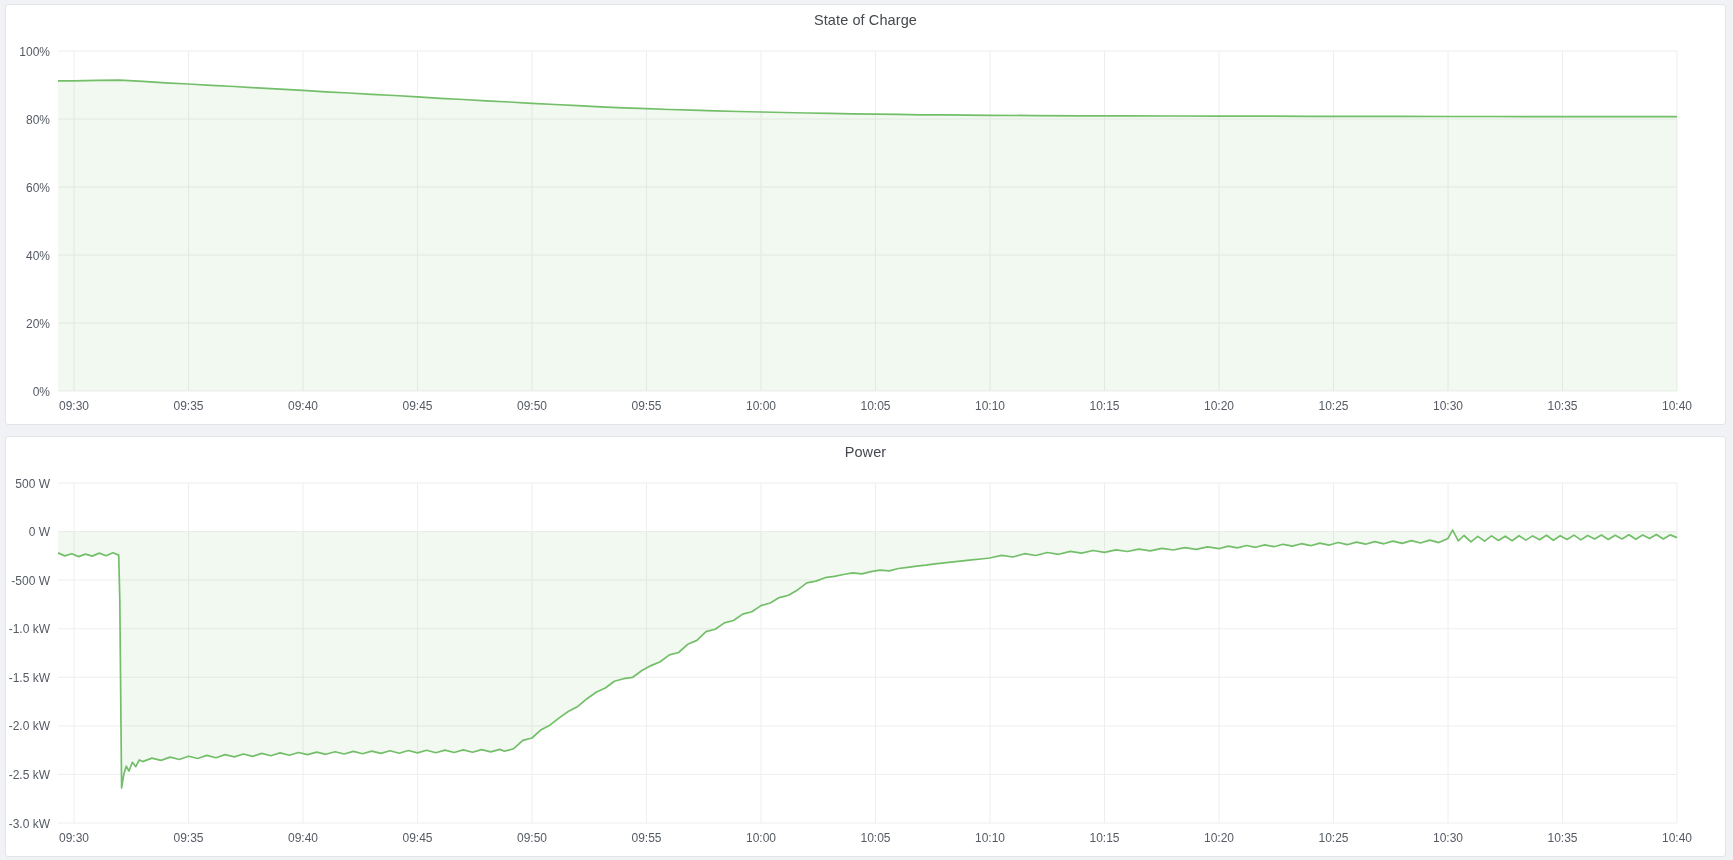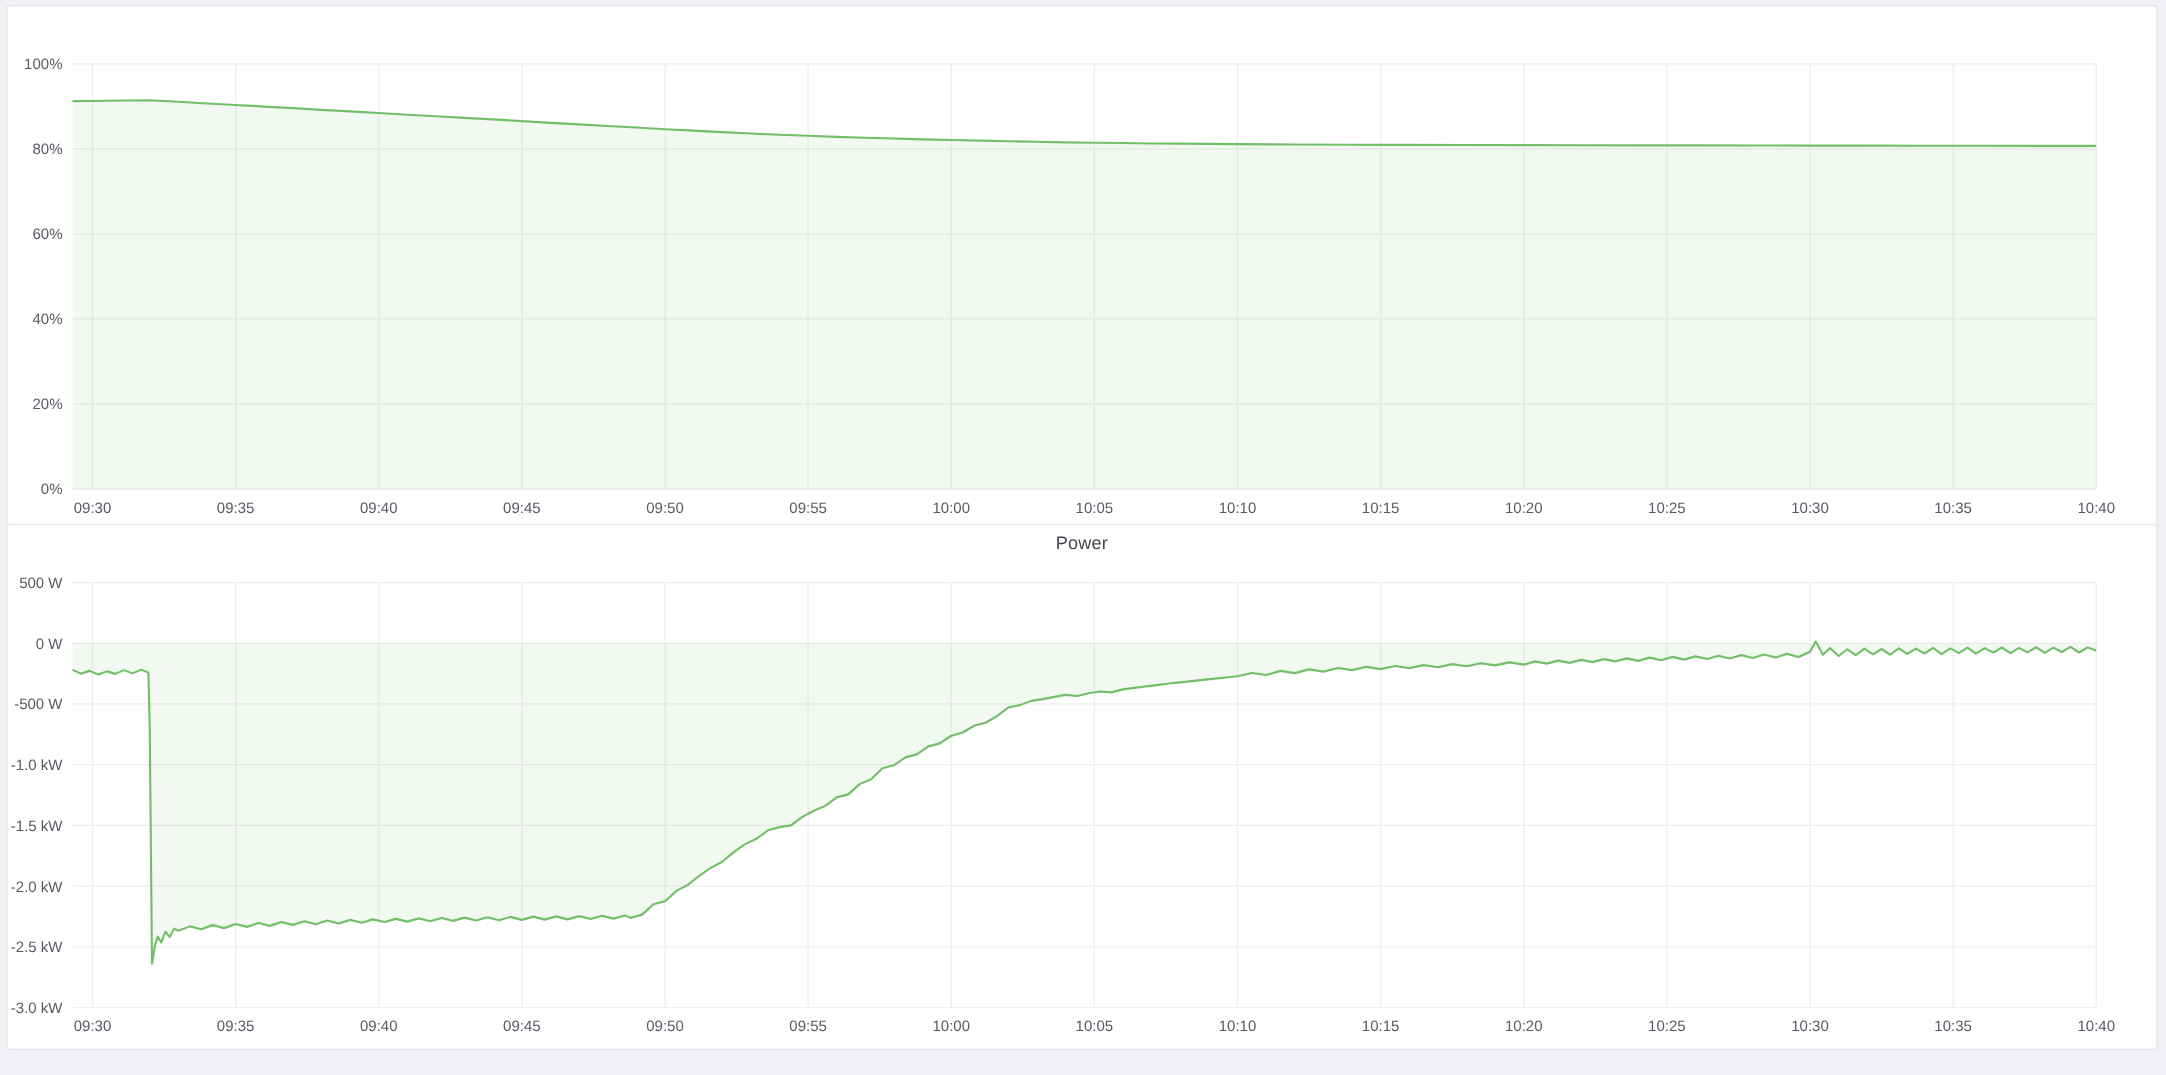--- a/index.html
+++ b/index.html
@@ -12,38 +12,39 @@
   .dashboard{position:relative;width:1733px;height:860px;}
   .panel{
     position:absolute;left:5px;width:1721px;height:421px;
     background:#ffffff;
     border:1px solid #e2e4e8;
     border-radius:3px;
     box-sizing:border-box;
     overflow:hidden;
   }
   .panel.p0{top:4px;}
-  .panel.p1{top:419px;padding-left:36px;}
+  .panel.p1{top:436px;padding-left:36px;}
   .panel-title{
     position:absolute;top:7px;left:0;width:100%;
     text-align:center;
     font-size:14.5px;font-weight:500;color:#44484e;
     letter-spacing:.1px;
     cursor:pointer;
     z-index:2;
   }
   svg.chart{position:absolute;left:0;top:0;width:100%;height:100%;overflow:visible;display:block;}
   svg.chart text{font-family:"Liberation Sans", sans-serif;font-size:12px;fill:#555b63;}
 </style>
 </head>
 <body>
 
 <div class="dashboard">
 
   <div class="panel p0">
+    <div class="panel-title">State of Charge</div>
     <svg class="chart" viewBox="0 0 1719 419" preserveAspectRatio="none">
         <g>
           <line x1="52" y1="46.0" x2="1671" y2="46.0" stroke="#eeeeee" stroke-width="1"></line>
           <line x1="52" y1="114.0" x2="1671" y2="114.0" stroke="#eeeeee" stroke-width="1"></line>
           <line x1="52" y1="182.0" x2="1671" y2="182.0" stroke="#eeeeee" stroke-width="1"></line>
           <line x1="52" y1="250.0" x2="1671" y2="250.0" stroke="#eeeeee" stroke-width="1"></line>
           <line x1="52" y1="318.0" x2="1671" y2="318.0" stroke="#eeeeee" stroke-width="1"></line>
           <line x1="52" y1="386.0" x2="1671" y2="386.0" stroke="#eeeeee" stroke-width="1"></line>
           <line x1="68.0" y1="46" x2="68.0" y2="386" stroke="#eeeeee" stroke-width="1"></line>
           <line x1="182.5" y1="46" x2="182.5" y2="386" stroke="#eeeeee" stroke-width="1"></line>

